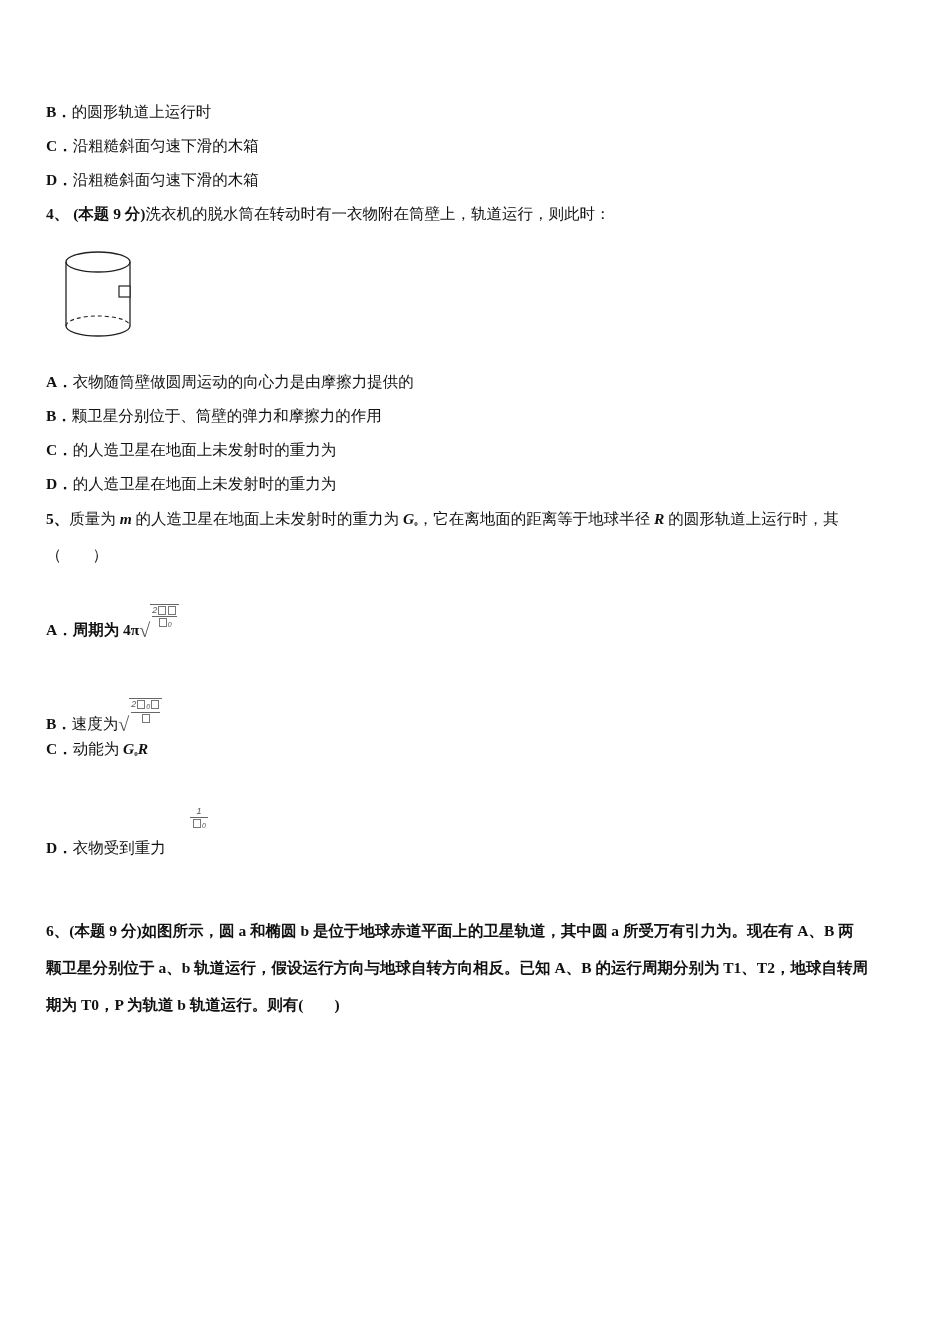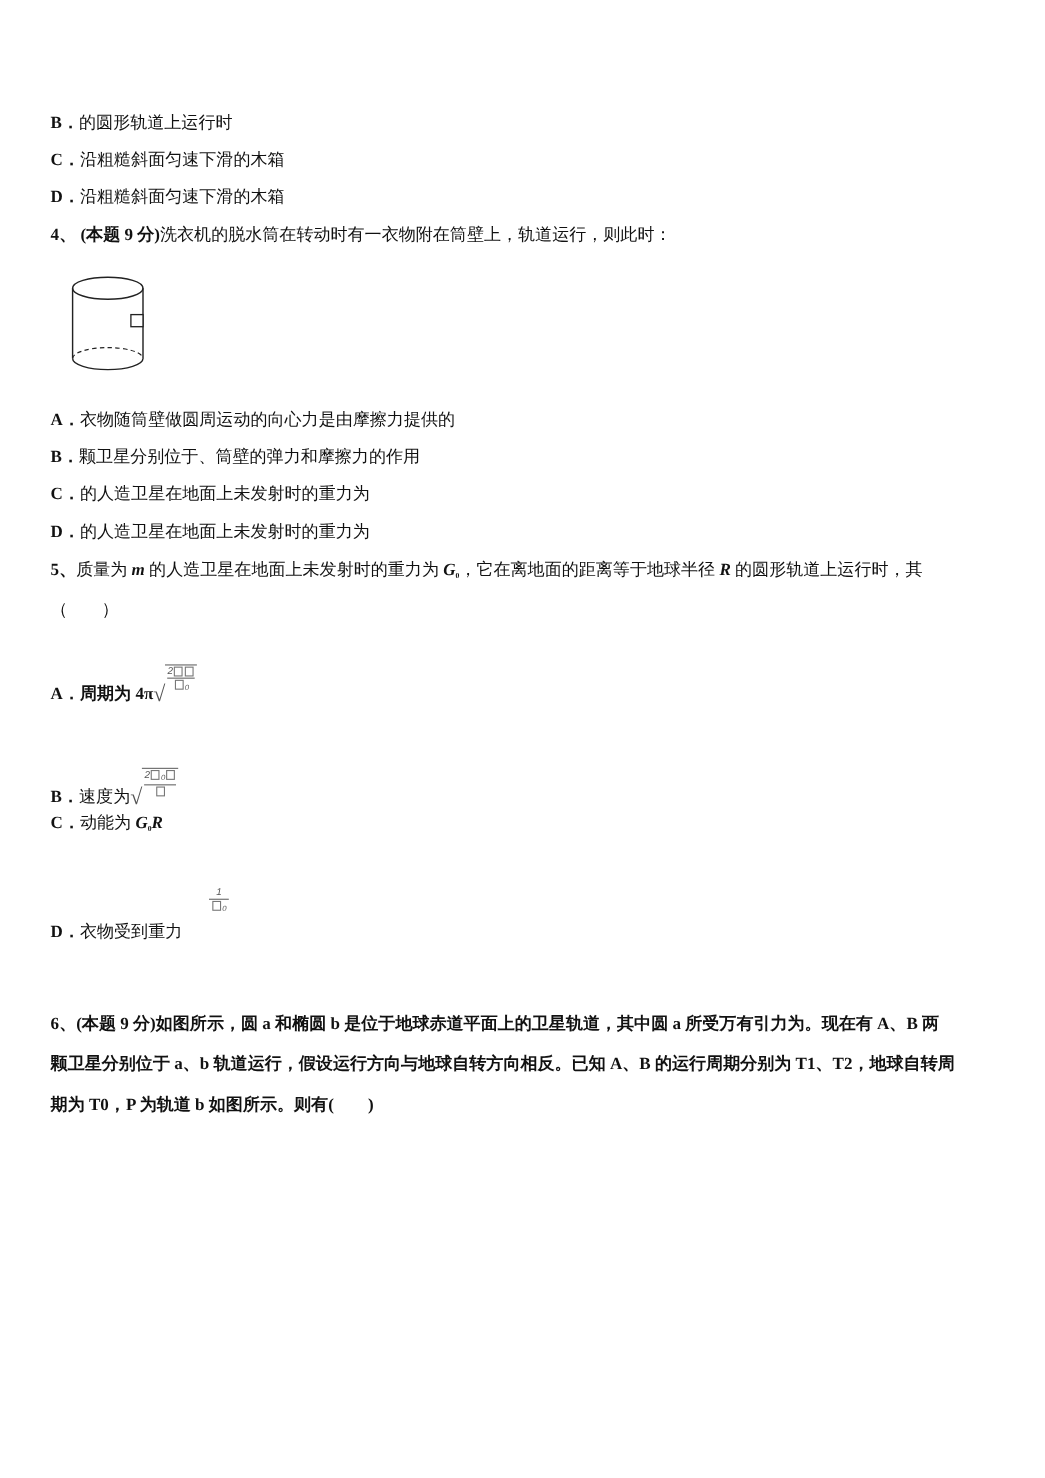--- a/index.html
+++ b/index.html
@@ -112,13 +112,13 @@
   <span class="frac-den"><span class="ph"></span><span class="sub">0</span></span>
 </div>
 <div class="line" style="top:838px">
   <span class="lbl">D．</span><span>衣物受到重力</span>
 </div>
 
 <div class="line" style="top:921px">
   <span class="b">6、</span><span class="b">(本题 9 分)</span><span class="b">如图所示，圆 a 和椭圆 b 是位于地球赤道平面上的卫星轨道，其中圆 a 所受万有引力为。现在有 A、B 两</span>
 </div>
 <div class="line b" style="top:958px">颗卫星分别位于 a、b 轨道运行，假设运行方向与地球自转方向相反。已知 A、B 的运行周期分别为 T1、T2，地球自转周</div>
-<div class="line b" style="top:995px">期为 T0，P 为轨道 b 如图所示。则有(　　)</div>
+<div class="line b" style="top:995px">期为 T0，P 为轨道 b 轨道运行。则有(　　)</div>
 
 </body></html>

